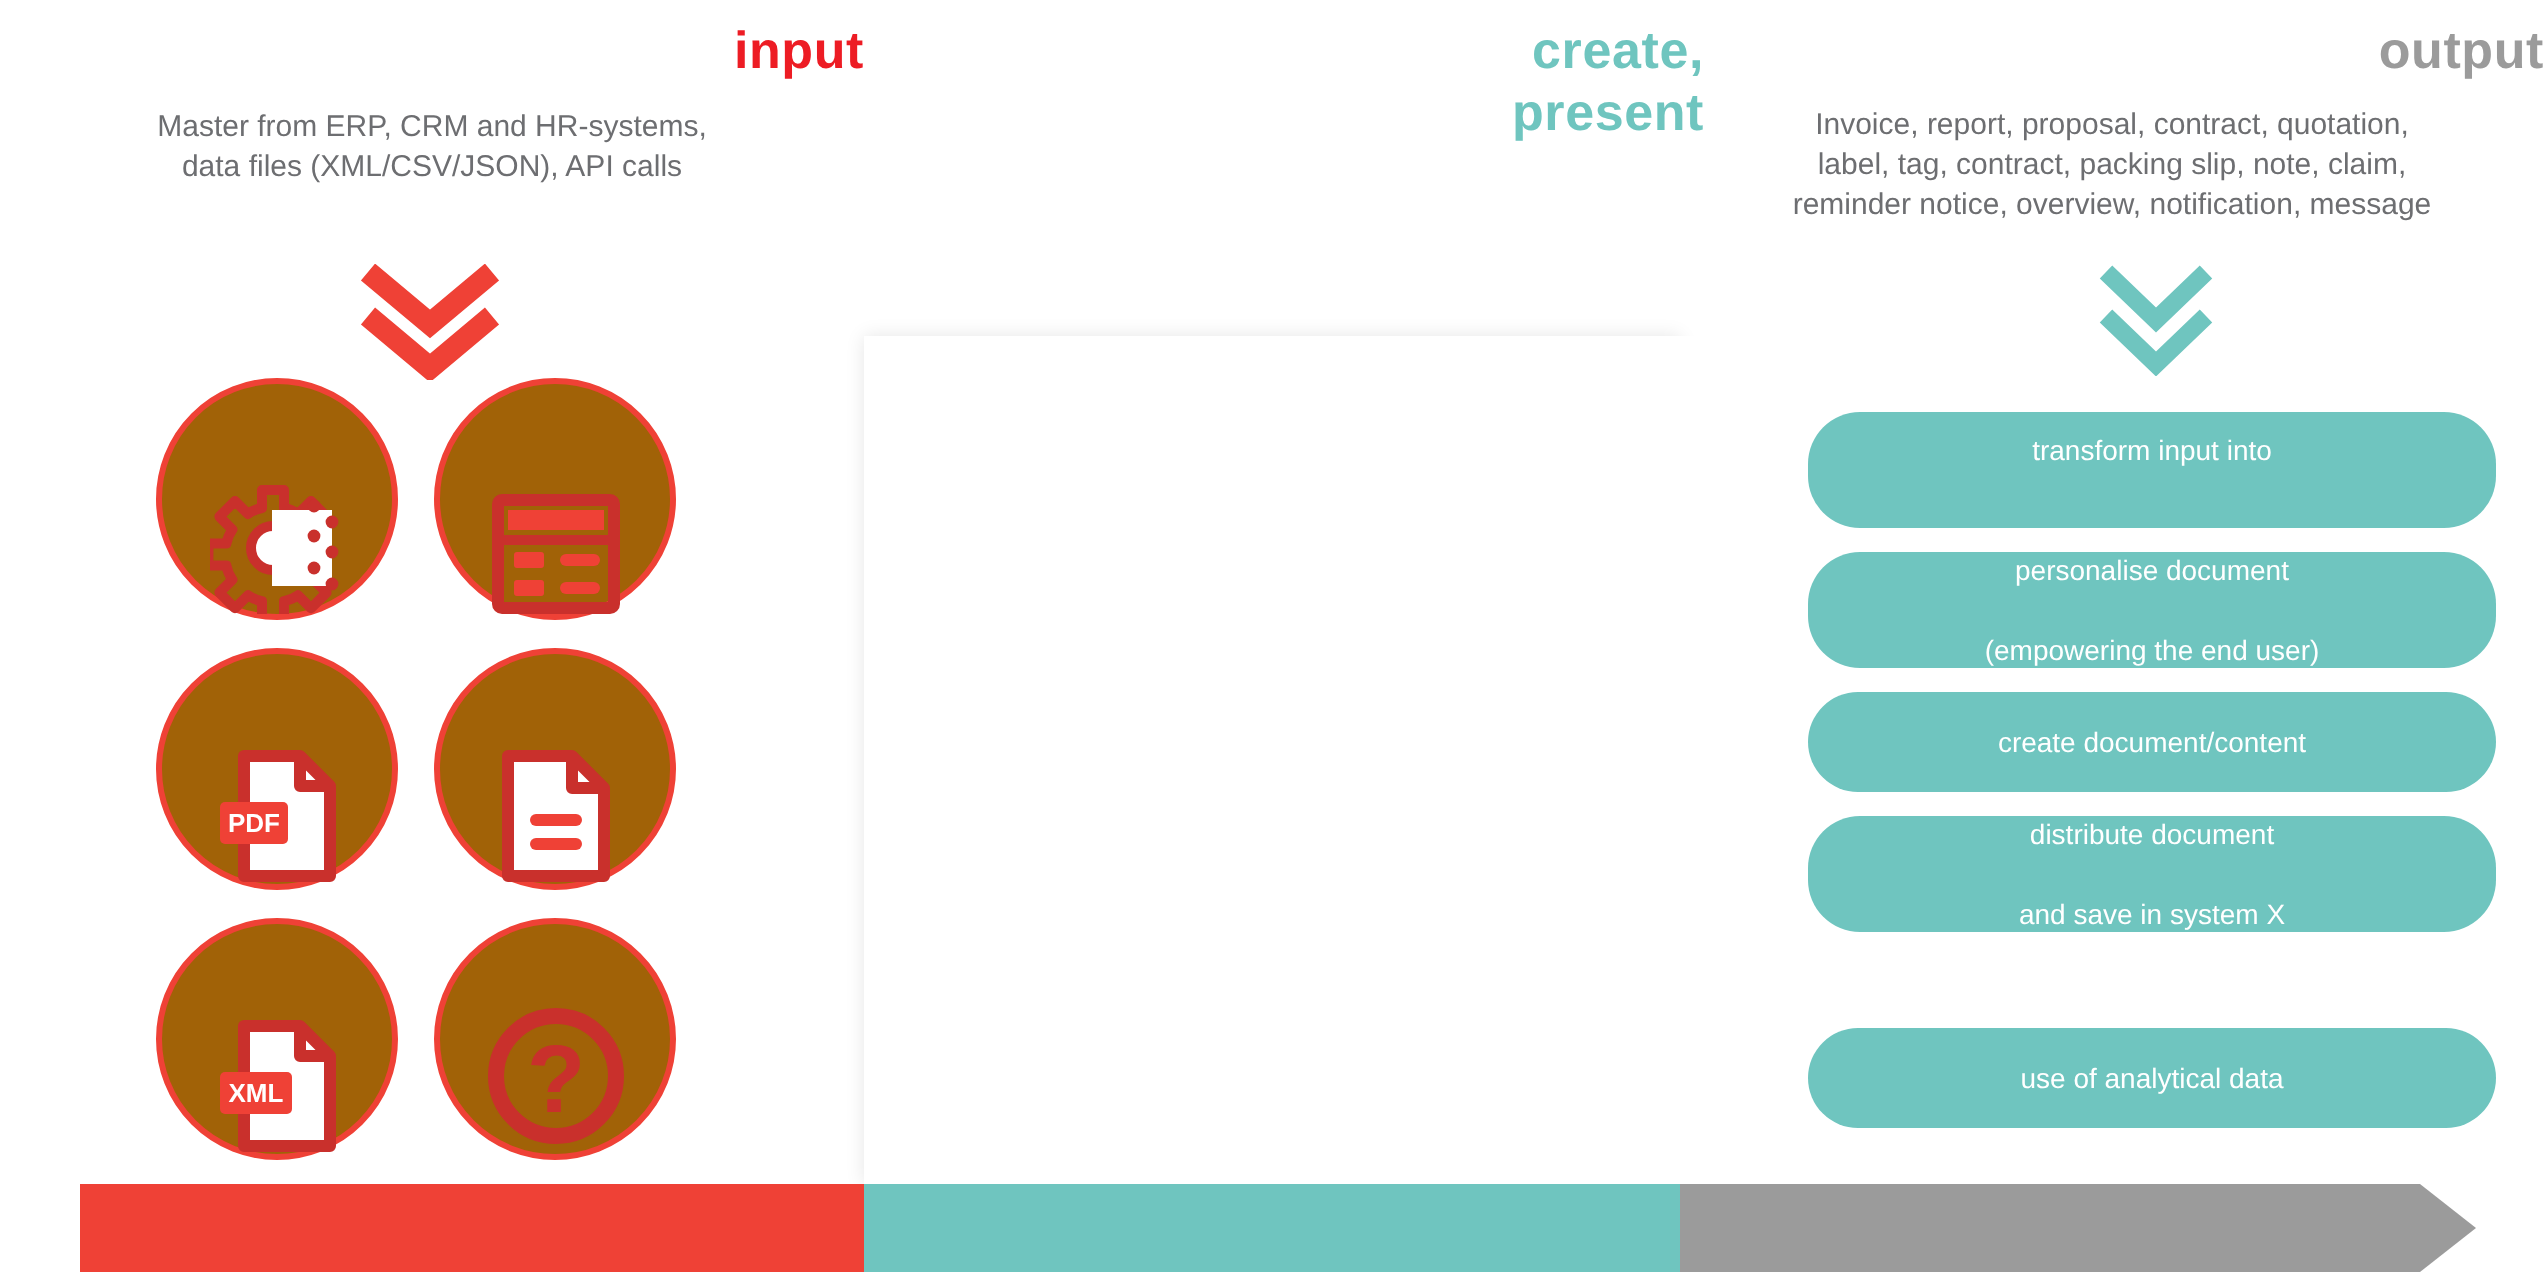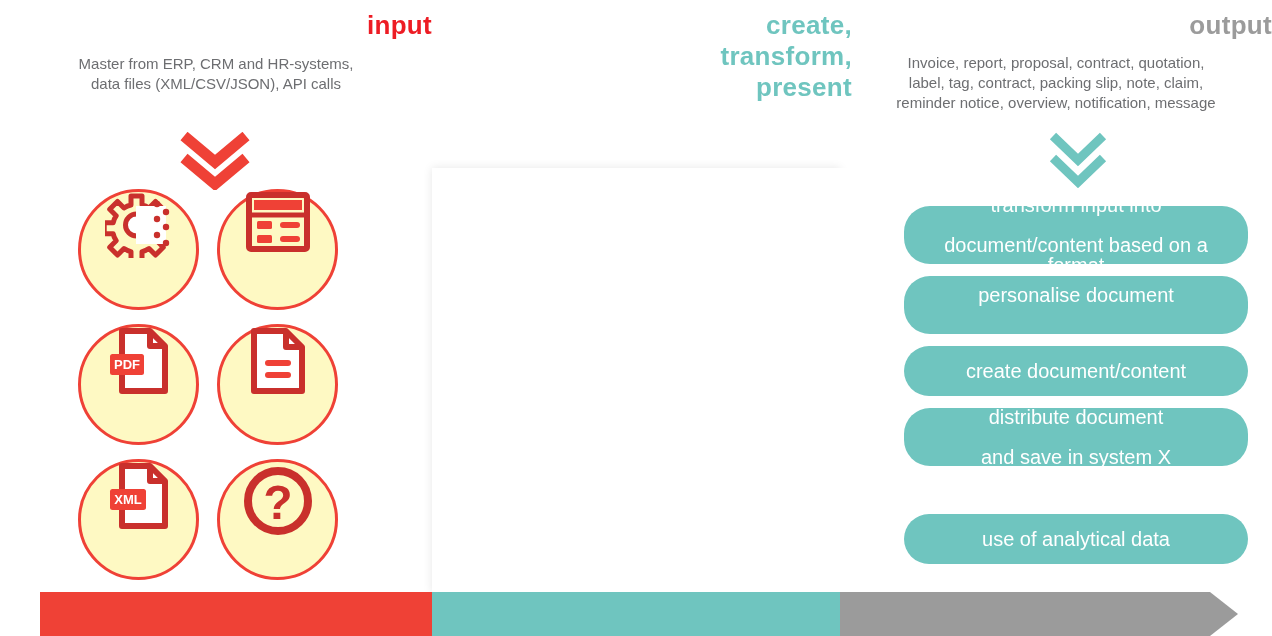--- a/index.html
+++ b/index.html
@@ -88,37 +88,37 @@
     column-gap: 18px;
     row-gap: 14px;
   }
   .icon-circle {
     width: 121px;
     height: 121px;
     border-radius: 50%;
     border: 3px solid #EF4136;
     box-sizing: border-box;
     display: flex;
-    align-items: flex-start;
+    align-items: flex-end;
     justify-content: center;
-    background: #fef9c3;
+    background: #a16207;
   }
 
   
   #create-pills {
     position: absolute;
     left: 460px;
     top: 206px;
     width: 344px;
   }
   .pill {
     background: #6FC5BF;
     border-radius: 26px;
     color: #ffffff;
-    font-size: 20px;
+    font-size: 14px;
     line-height: 20px;
     text-align: center;
     display: flex;
     align-items: center;
     justify-content: center;
     margin-bottom: 12px;
     padding: 0 14px;
     box-sizing: border-box;
     height: 58px;
   }
@@ -216,41 +216,40 @@
       </svg>
     </div>
 
   </div>
 </div>
 
 <div class="column" id="col-create">
 
   <div class="col-title">
     <div>create,</div>
-    <div>transform,</div>
     <div>present</div>
   </div>
 
   <svg id="chev-create" class="chevrons" width="60" height="56" viewBox="0 0 60 56">
     <path d="M5 4 L30 28 L55 4" fill="none" stroke="#6FC5BF" stroke-width="9"></path>
     <path d="M5 26 L30 50 L55 26" fill="none" stroke="#6FC5BF" stroke-width="9"></path>
   </svg>
 
   <div id="create-pills">
 
     <div class="pill" style="height:58px;">
       <span>
         <span>transform input into</span><br>
-        <span>document/content based on a format</span>
       </span>
     </div>
 
     <div class="pill" style="height:58px;text-align:center;">
       <span>
         <span>personalise document</span><br>
+        <span>(empowering the end user)</span>
       </span>
     </div>
 
     <div class="pill" style="height:50px;">
       <span>create document/content</span>
     </div>
 
     <div class="pill" style="height:58px;">
       <span>
         <span>distribute document</span><br>

